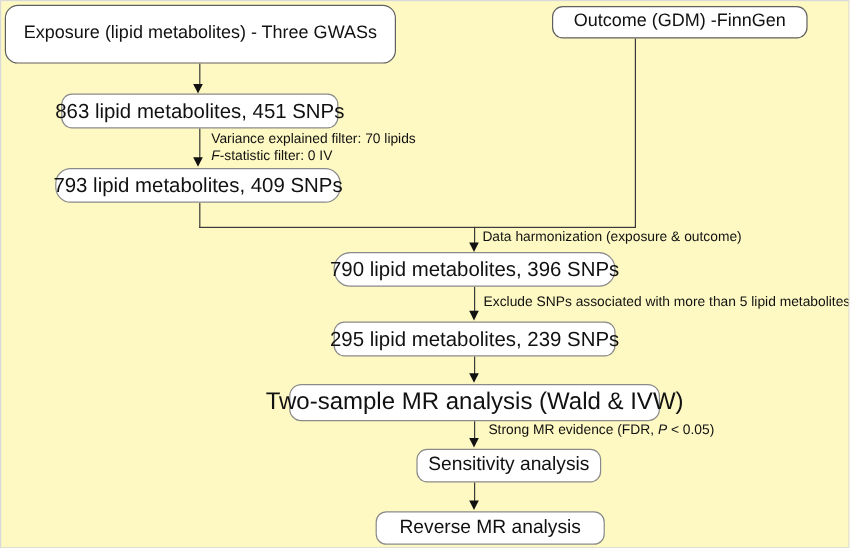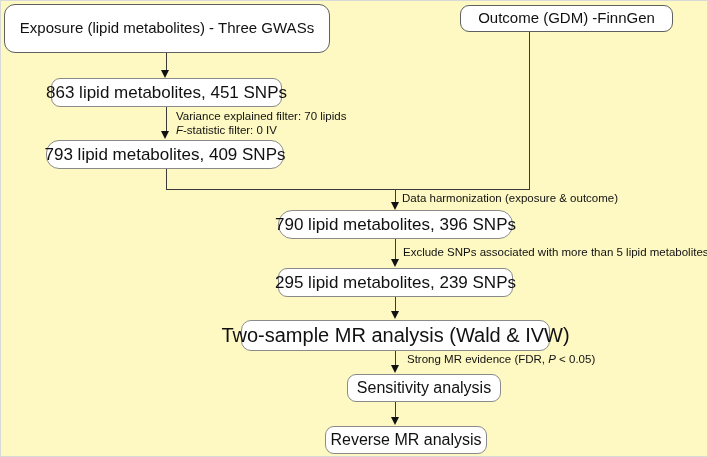--- a/index.html
+++ b/index.html
@@ -32,21 +32,21 @@
   }
   .box.src { border-color: #606060; border-width: 1.5px; }
   .b-exposure    { left: 3px;   top: 3px;   width: 326px; height: 49px; font-size: 15px; border-radius: 11px; }
   .b-outcome     { left: 423px; top: 4px;   width: 213px; height: 27px; font-size: 15px; margin-left: 36px; }
   .b-clumped     { left: 50px;  top: 77px;  width: 231px; height: 29px; }
   .b-filtered    { left: 45px;  top: 139px; width: 238px; height: 29px; border-radius: 13px; }
   .b-harmonized  { left: 277px; top: 209px; width: 235px; height: 29px; border-radius: 14px; }
   .b-excluded    { left: 277px; top: 267px; width: 235px; height: 29px; }
   .b-mr          { left: 240px; top: 319px; width: 309px; height: 31px; font-size: 20px; border-radius: 10px; }
   .b-sensitivity { left: 318px; top: 373px; width: 154px; height: 28px; font-size: 16px; margin-left: 28px; }
-  .b-reverse     { left: 312px; top: 425px; width: 162px; height: 28px; font-size: 16px; margin-left: 12px; }
+  .b-reverse     { left: 312px; top: 425px; width: 191px; height: 28px; font-size: 16px; }
 
   .vline, .hline {
     position: absolute;
     background: #3a3a3a;
     z-index: 1;
   }
   .vline { width: 1px; }
   .hline { height: 1px; }
   .arrowhead {
     position: absolute;

